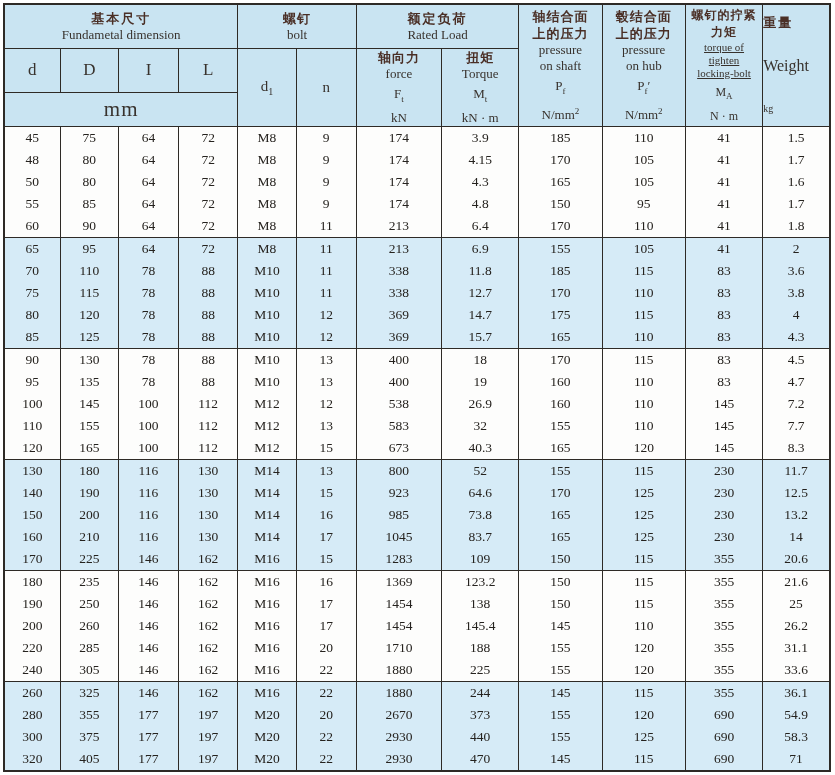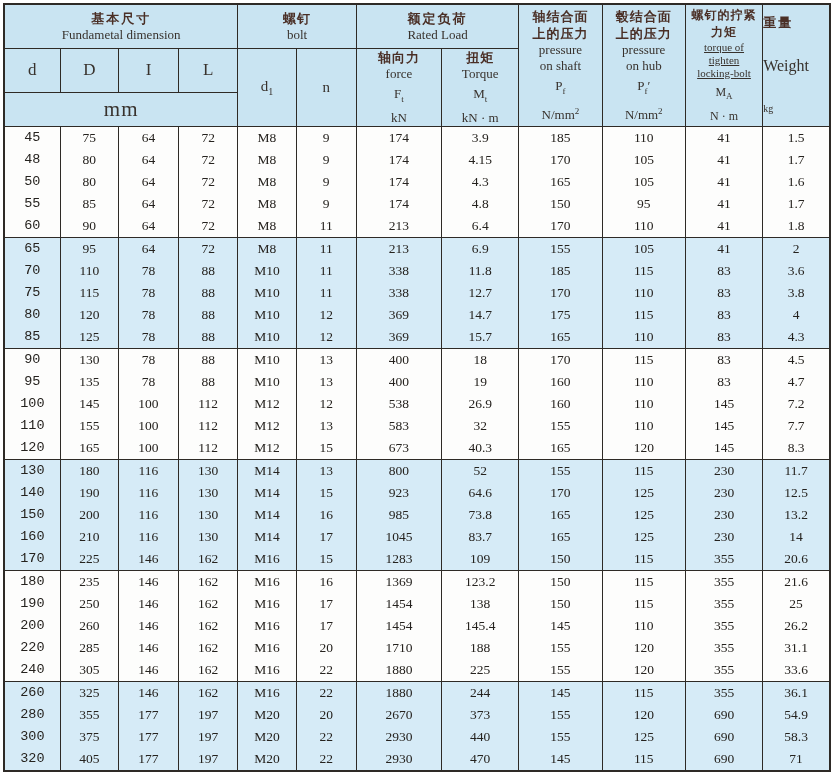--- a/index.html
+++ b/index.html
@@ -37,21 +37,21 @@
   tbody td{
     border-left:1px solid var(--line);
     text-align:center;
     font-size:13.5px;
     color:var(--ink);
     height:22px;
     line-height:22px;
     padding:0;
     white-space:nowrap;
   }
-  tbody td:first-child{border-left:none;font-family:Liberation Mono, monospace;}
+  tbody td:first-child{border-left:none;}
   tbody tr.group-start td{border-top:1px solid var(--line);margin-left:7px;}
   tbody tr.band-blue td{background:var(--band-blue);}
   .zh{font-weight:bold;color:var(--zh);letter-spacing:2px;font-size:13px;line-height:17px;}
   .zh.tight{letter-spacing:1px;}
   .en{color:var(--en);font-size:13px;line-height:16px;letter-spacing:0;}
   .en.small{font-size:11px;line-height:13px;text-decoration:underline;}
   .sym{font-size:13px;line-height:24px;color:var(--en);}
   .sym sub{font-size:9px;}
   .unit{font-size:13px;line-height:16px;color:var(--en);}
   .unit sup{font-size:9px;}

